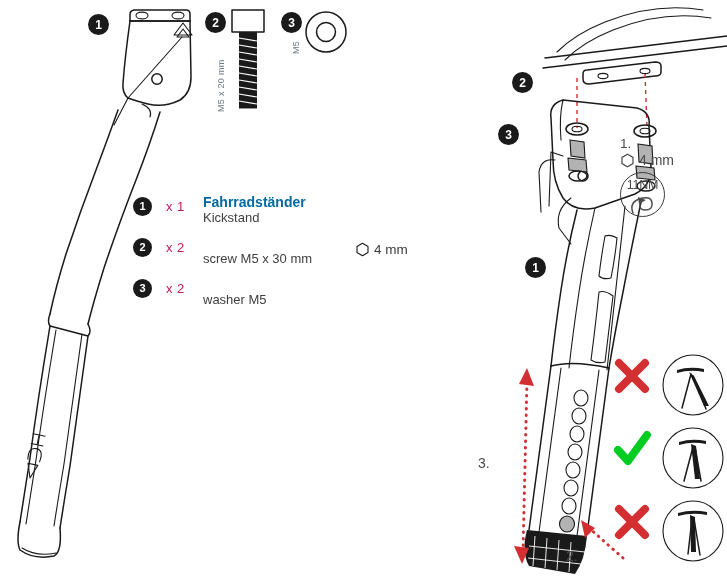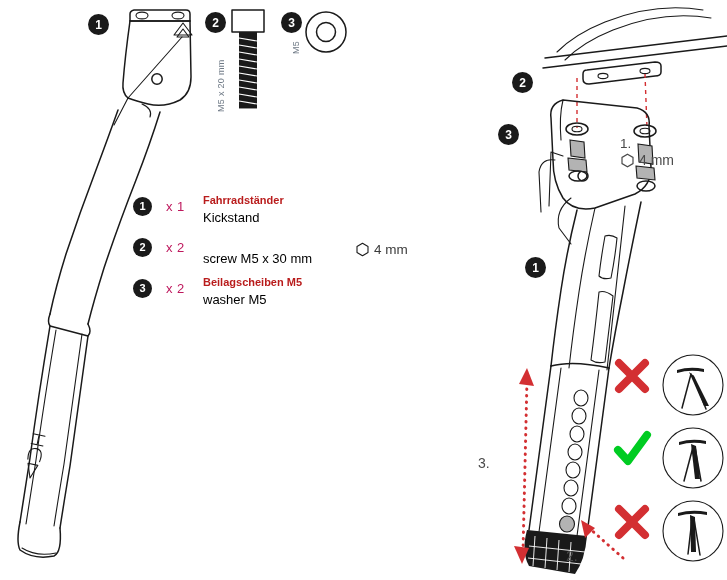--- a/index.html
+++ b/index.html
@@ -29,26 +29,26 @@
   
   #parts-list { left: 133px; top: 194px; width: 300px; }
   .part-row { position: relative; height: 41px; }
   .part-row .badge { position: absolute; left: 0; top: 3px; }
   .part-qty {
     position: absolute; left: 33px; top: 5px;
     font-size: 13px; color: #be185d; letter-spacing: .5px;
   }
   .part-name-de {
     position: absolute; left: 70px; top: 0px;
-    font-size: 11px; font-weight: bold; color: #b91c1c;
+    font-size: 14px; font-weight: bold; color: #0369a1;
     white-space: nowrap;
   }
   .part-name-en {
     position: absolute; left: 70px; top: 16px;
-    font-size: 13px; color: #000000; white-space: nowrap;
+    font-size: 13px; color: #404040; white-space: nowrap;
   }
   .tool-hint {
     position: absolute; left: 222px; top: 48px;
     display: flex; align-items: center; gap: 4px;
     font-size: 13.5px; color: #3b3b3b;
   }
 
   
   .vlabel {
     font-size: 9px; color: #6f7a86; letter-spacing: .3px;
@@ -178,21 +178,20 @@
 
     <div class="part-row">
       <div class="badge sm">2</div>
       <div class="part-qty">x 2</div>
       <div class="part-name-en">screw M5 x 30 mm</div>
     </div>
 
     <div class="part-row">
       <div class="badge sm">3</div>
       <div class="part-qty">x 2</div>
-      <div class="part-name-de">Beilagscheiben M5</div>
       <div class="part-name-en">washer M5</div>
     </div>
 
     <div class="tool-hint">
       <span>
         <svg width="15" height="15" viewBox="0 0 15 15">
           <path class="ln-t" d="M7.5 1.2 L13 4.4 L13 10.6 L7.5 13.8 L2 10.6 L2 4.4 Z"></path>
         </svg>
       </span>
       <span>4 mm</span>
@@ -297,20 +296,27 @@
   <div class="abs" id="torque-callout">
     <div class="step-num-label">1.</div>
     <div class="tool-line">
       <span>
         <svg width="15" height="15" viewBox="0 0 15 15">
           <path fill="none" stroke="#4a4a4a" stroke-width="1.2" d="M7.5 1.2 L13 4.4 L13 10.6 L7.5 13.8 L2 10.6 L2 4.4 Z"></path>
         </svg>
       </span>
       <span>4 mm</span>
     </div>
+    <div class="torque-badge">
+      <div class="nm">11NM</div>
+      <svg width="45" height="45" viewBox="0 0 45 45" style="position:absolute;top:0;left:0;">
+        <path fill="none" stroke="#4a4a4a" stroke-width="1.5" stroke-linecap="round" d="M12 40 Q8 30 18 26 Q30 22 31 30 Q32 37 24 37 Q18 37 19 31"></path>
+        <path fill="#4a4a4a" d="M17 24 L25 27 L18 31 Z"></path>
+      </svg>
+    </div>
   </div>
 
   <div class="abs" id="verdict-stack">
 
     <div class="verdict-row">
       <div class="verdict-mark">
         <svg width="40" height="40" viewBox="0 0 40 40">
           <path stroke="#d32f32" stroke-width="8" stroke-linecap="round" d="M7 7 L33 33 M33 7 L7 33"></path>
         </svg>
       </div>

